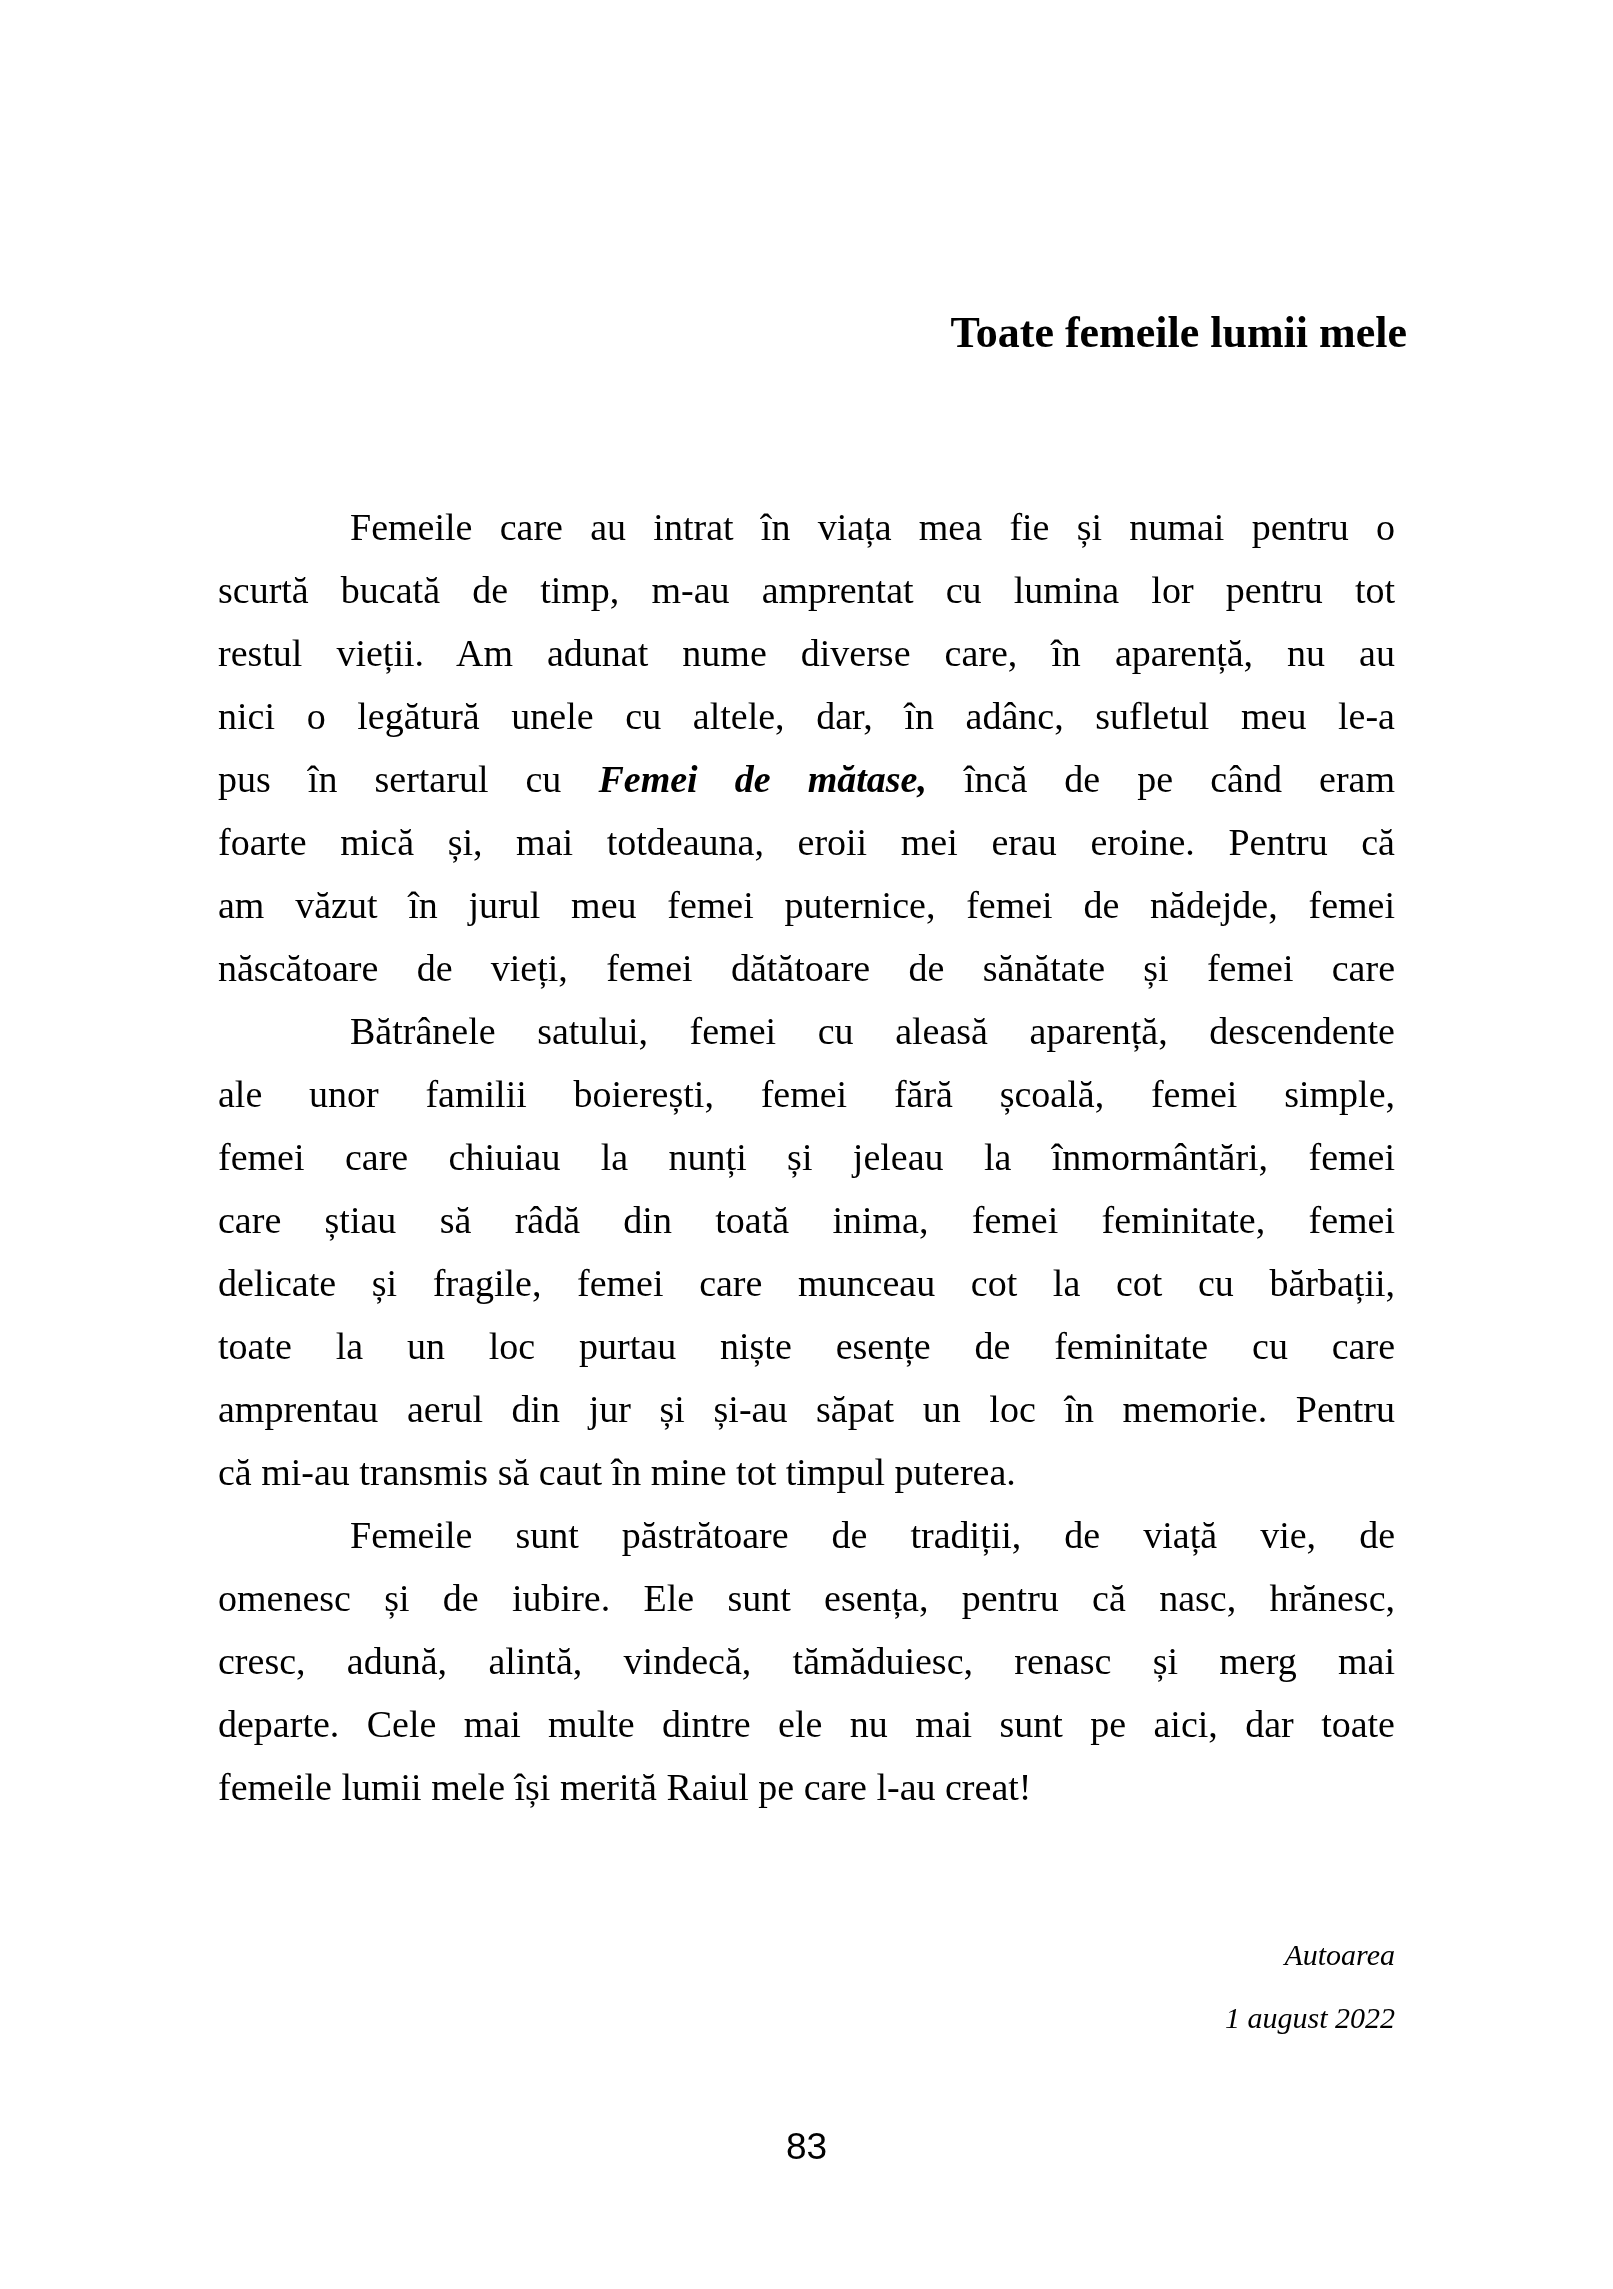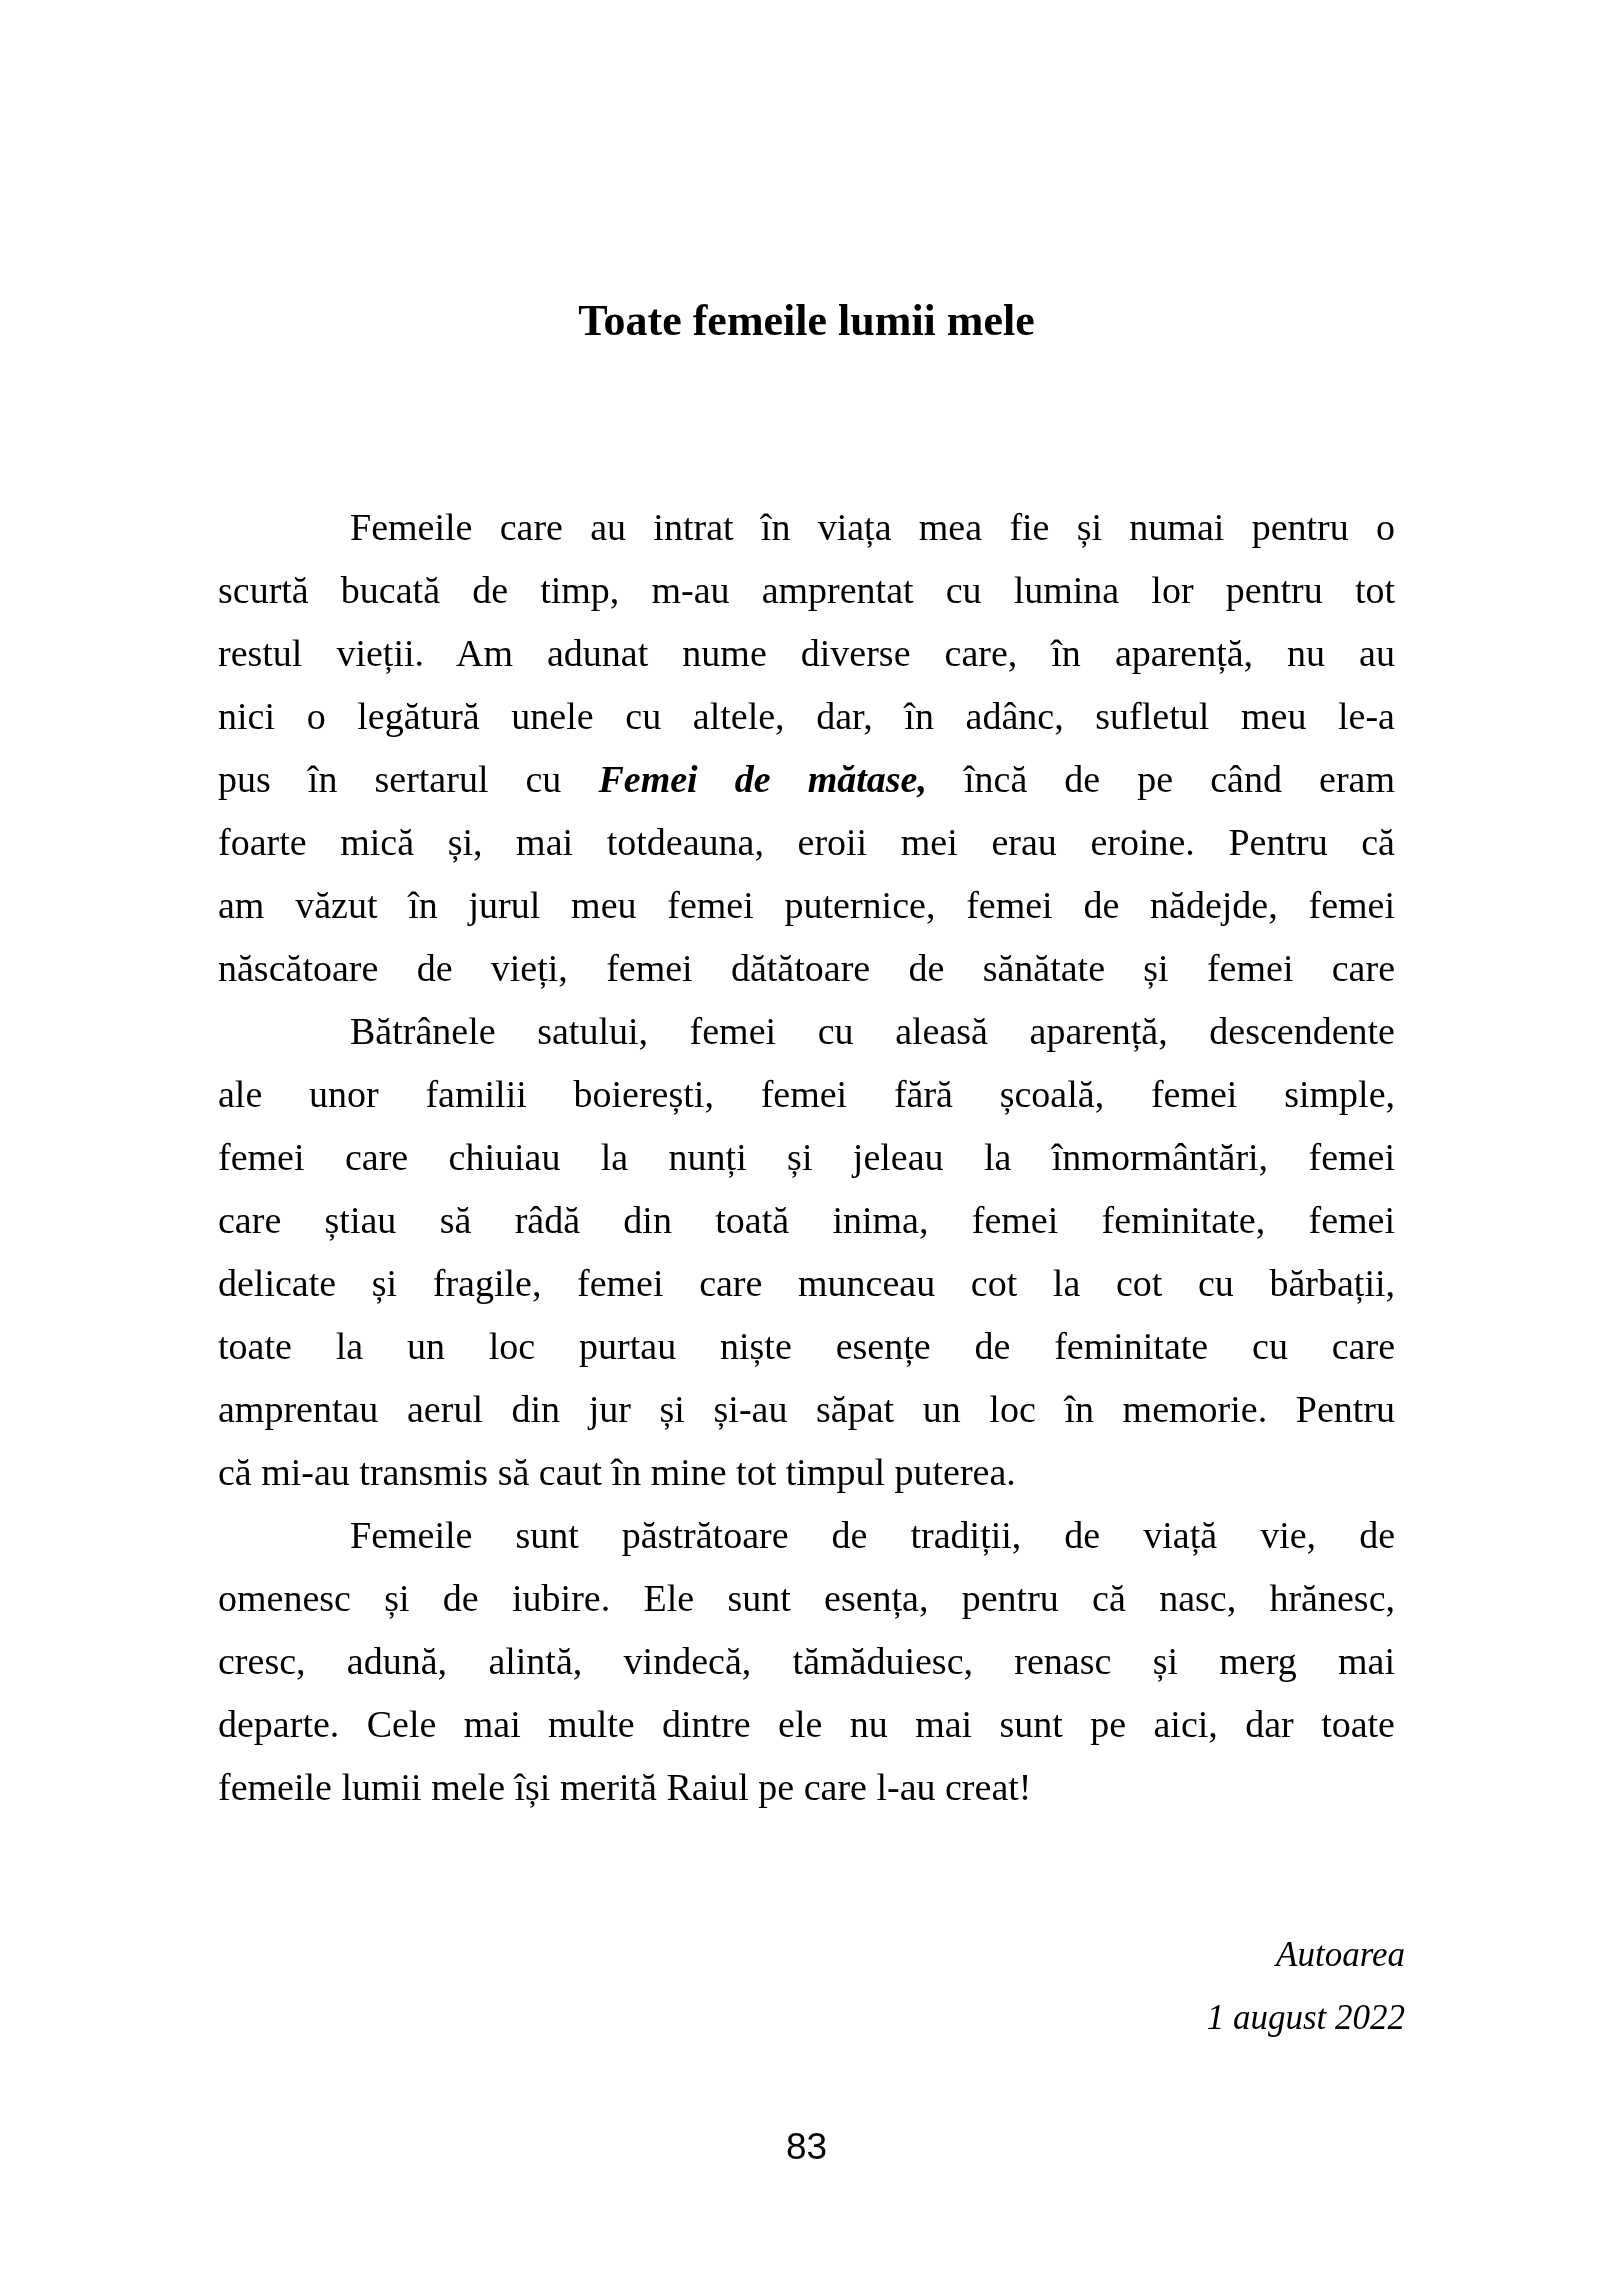--- a/index.html
+++ b/index.html
@@ -14,22 +14,22 @@
     background: #ffffff;
     color: #000000;
     font-family: "Liberation Serif", serif;
     overflow: hidden;
   }
   .title {
     position: absolute;
     top: 295px;
     left: 218px;
     width: 1177px;
-    margin: 0;
-    text-align: center;
+    margin: 12px;
+    text-align: right;
     font-size: 44px;
     line-height: 52px;
     font-weight: bold;
     letter-spacing: 0px;
   }
   .body-text {
     position: absolute;
     top: 496px;
     left: 218px;
     width: 1177px;
@@ -46,25 +46,25 @@
   .line.first { text-indent: 132px; }
   .line.para-last { text-align-last: left; }
   .seg { white-space: normal; }
   .seg.bold-italic {
     font-weight: bold;
     font-style: italic;
   }
   .signature {
     position: absolute;
     top: 1923px;
-    left: 228px;
+    left: 218px;
     width: 1177px;
     text-align: right;
     font-style: italic;
-    font-size: 35px;
+    font-size: 30px;
     line-height: 63px;
   }
   .page-number {
     position: absolute;
     top: 2126px;
     left: 218px;
     width: 1177px;
     text-align: center;
     font-family: "Liberation Sans", sans-serif;
     font-size: 37px;

